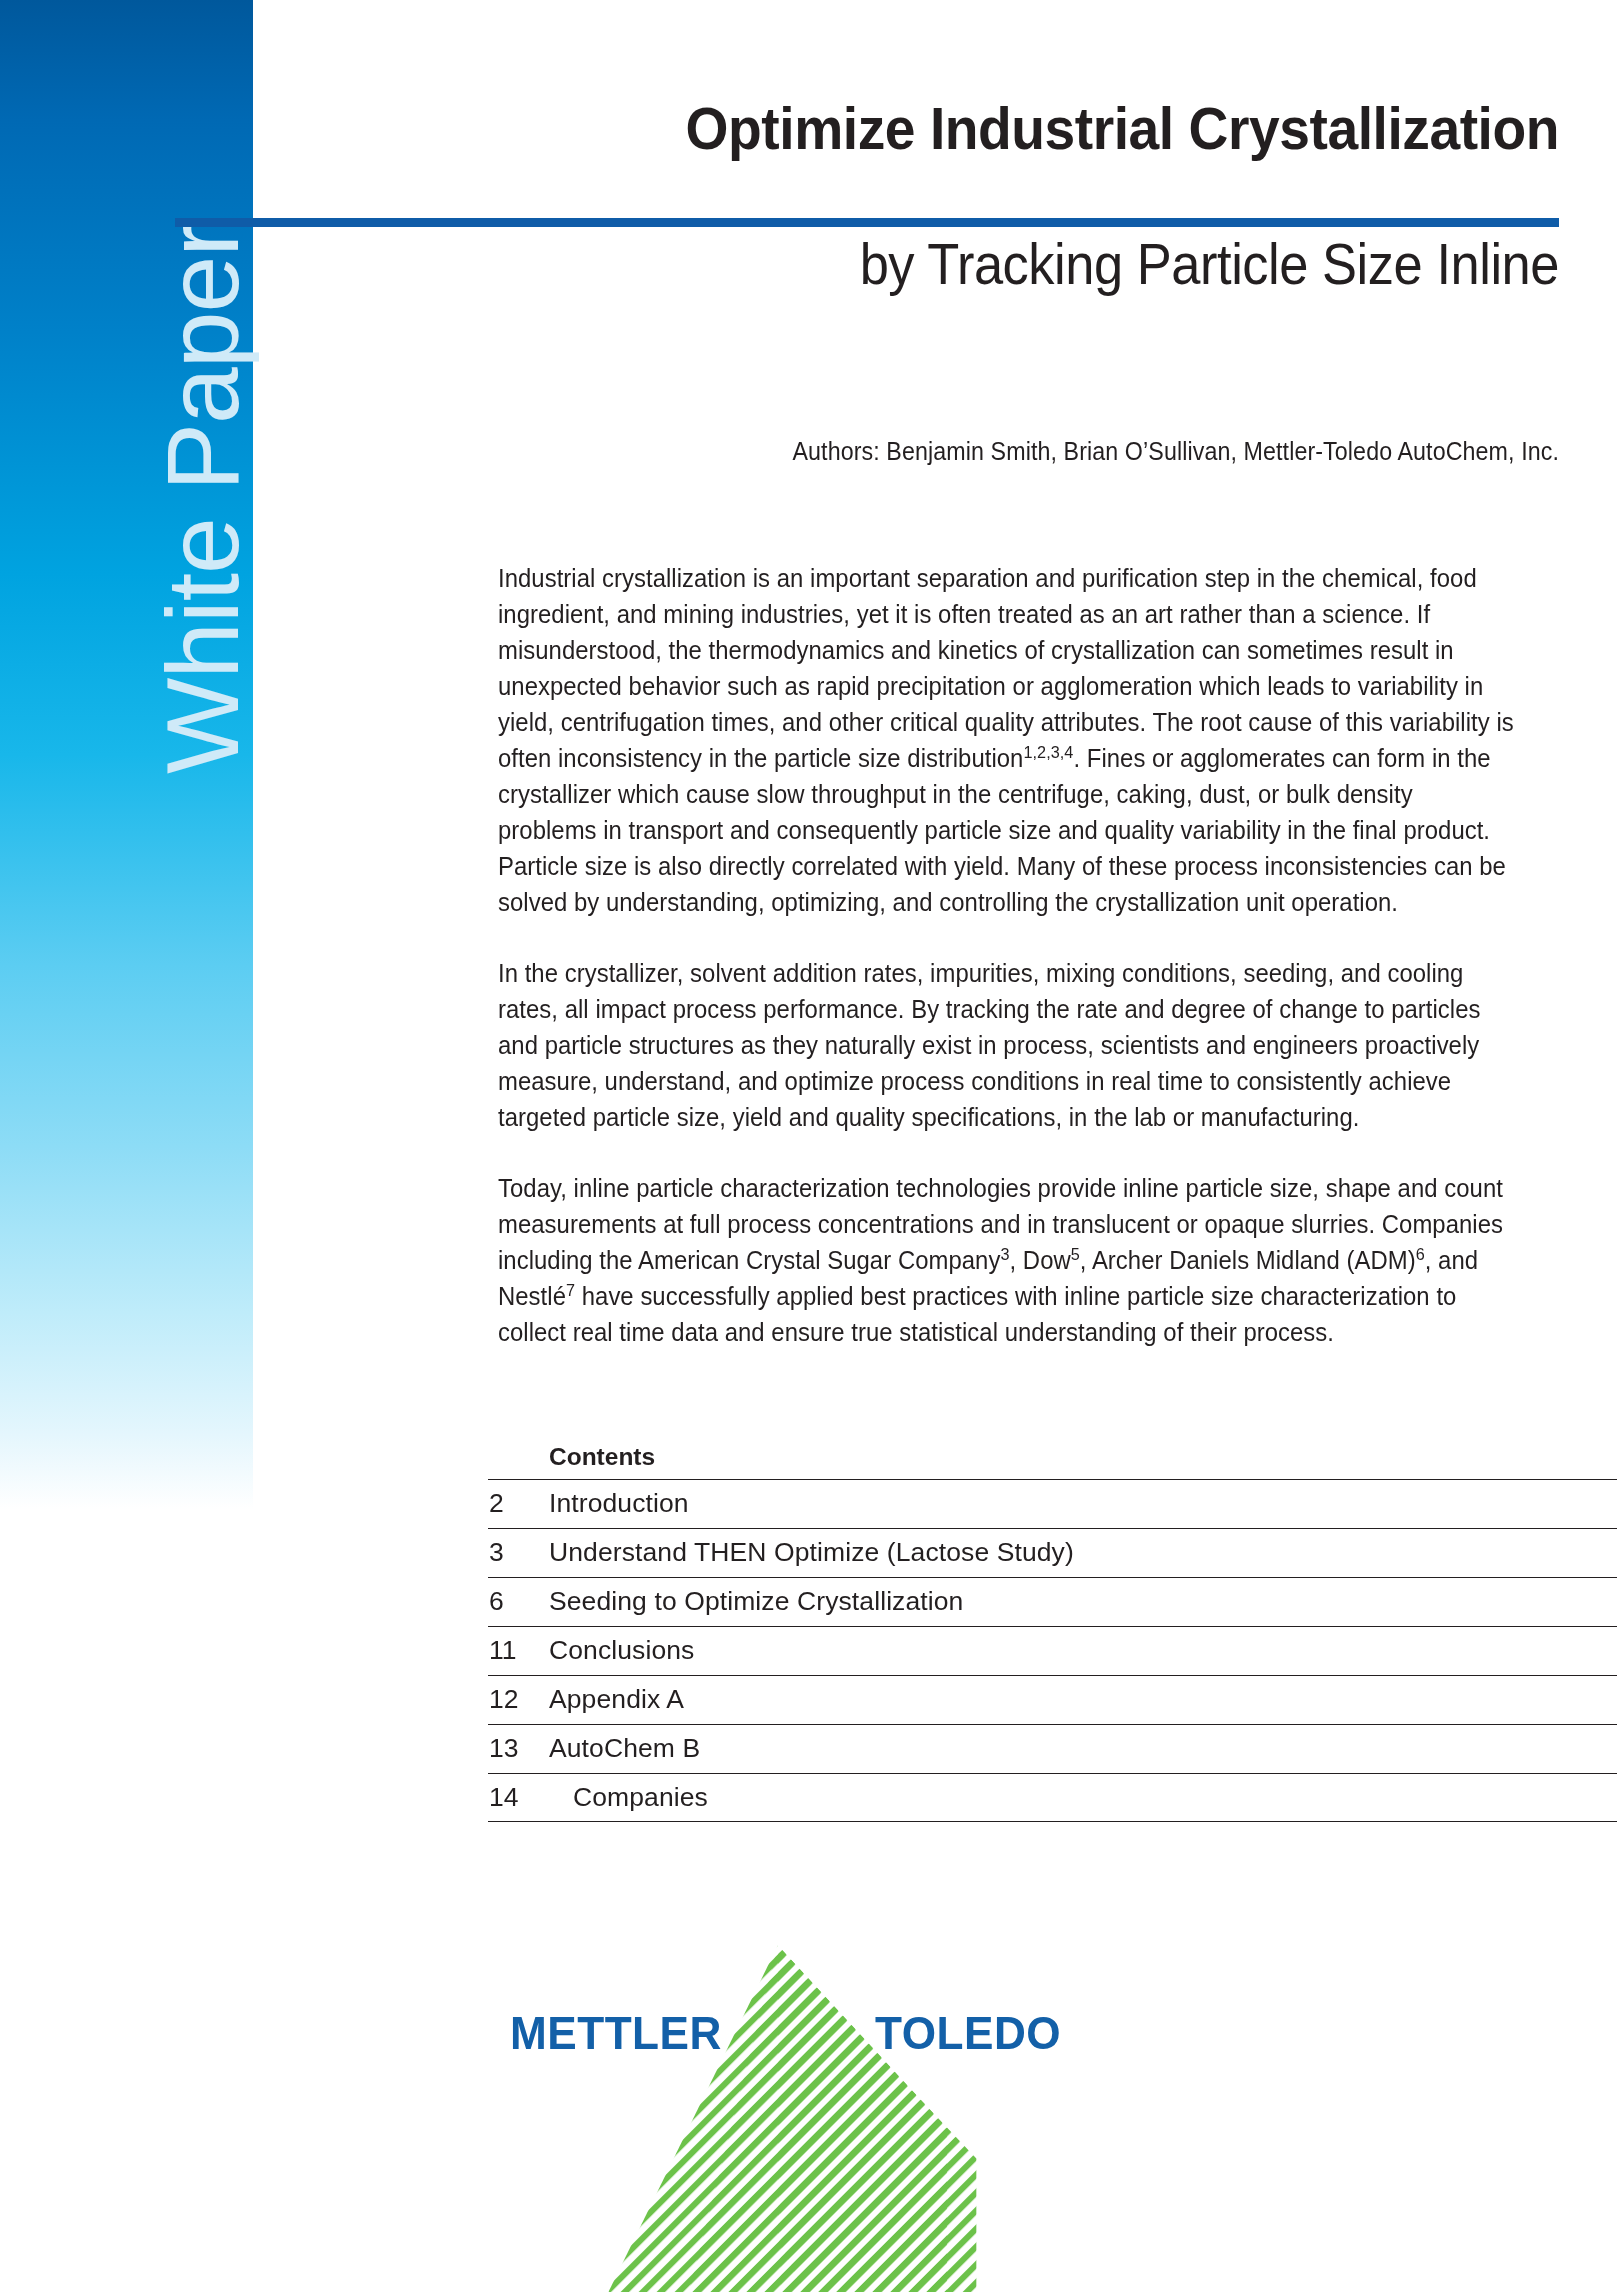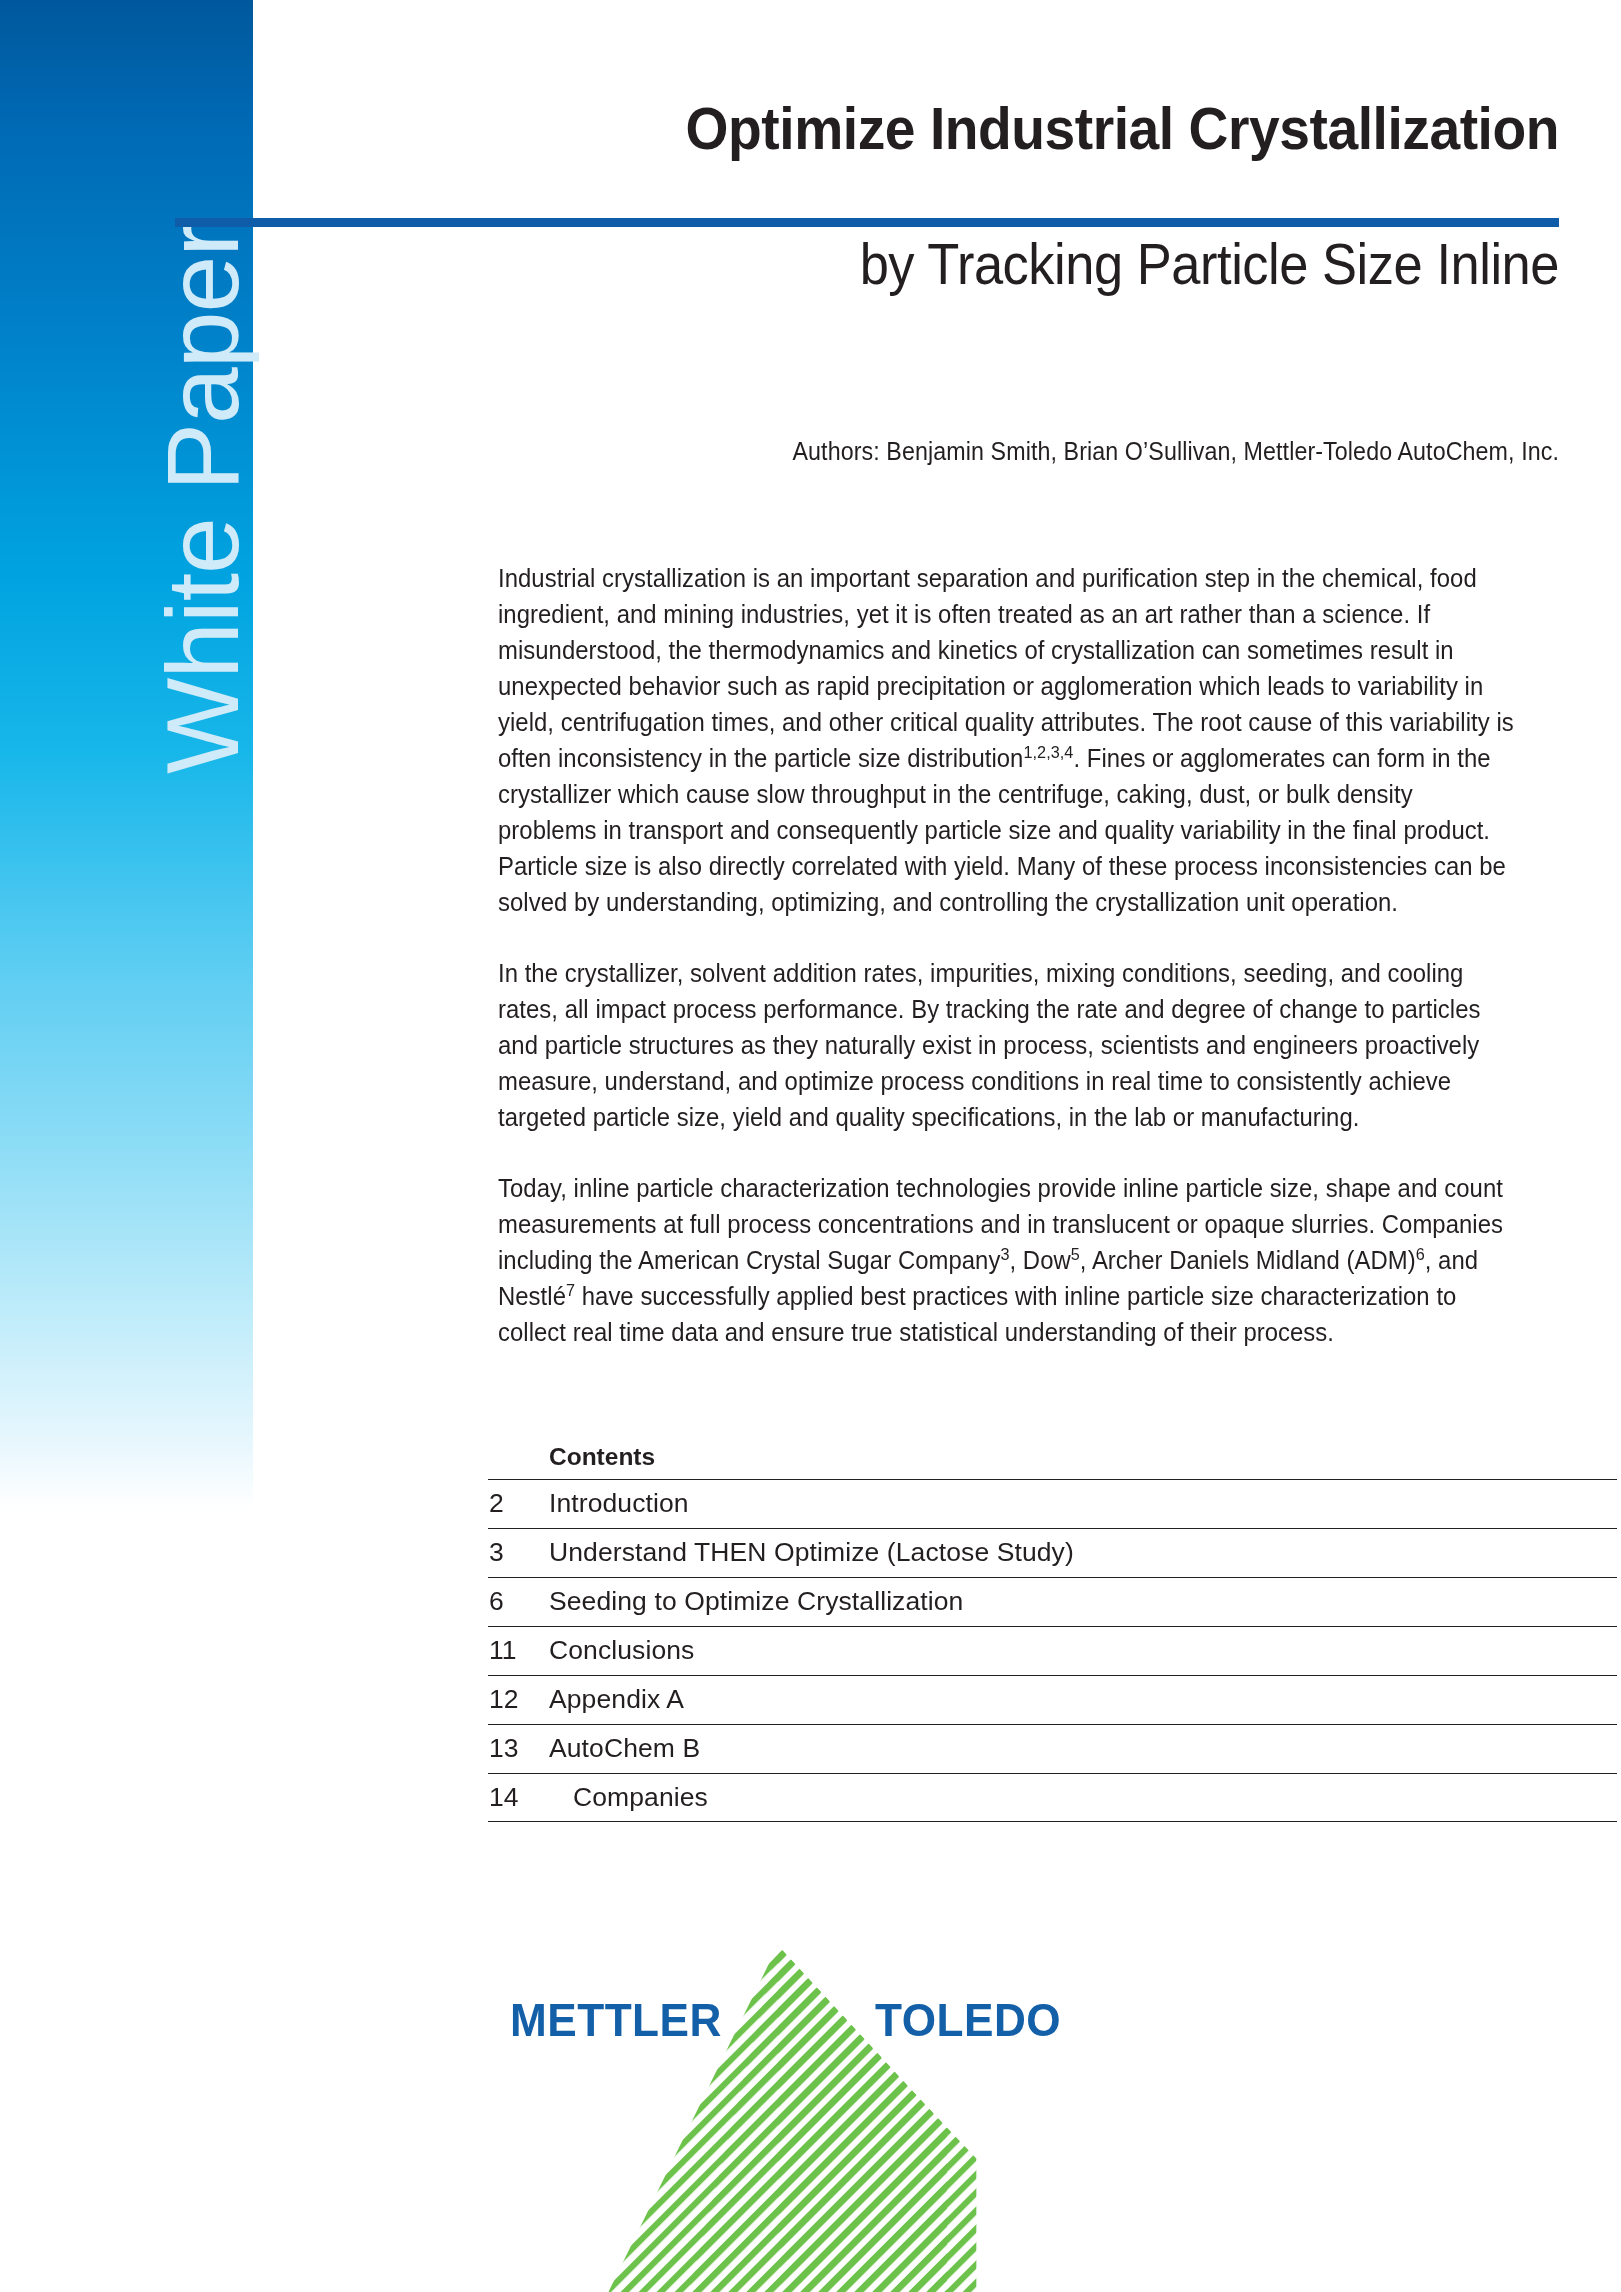--- a/index.html
+++ b/index.html
@@ -196,21 +196,21 @@
   .logo {
     position: absolute;
     left: 510px;
     top: 1916px;
     width: 706px;
     height: 376px;
   }
   .logo svg { display: block; }
   .logo-wordmark {
     position: absolute;
-    top: 81px;
+    top: 94px;
     left: 0;
     width: 706px;
     height: 59px;
     pointer-events: none;
   }
   .logo-word {
     position: absolute;
     font-family: "Liberation Sans Narrow", "Liberation Sans", sans-serif;
     font-size: 46px;
     font-weight: bold;

